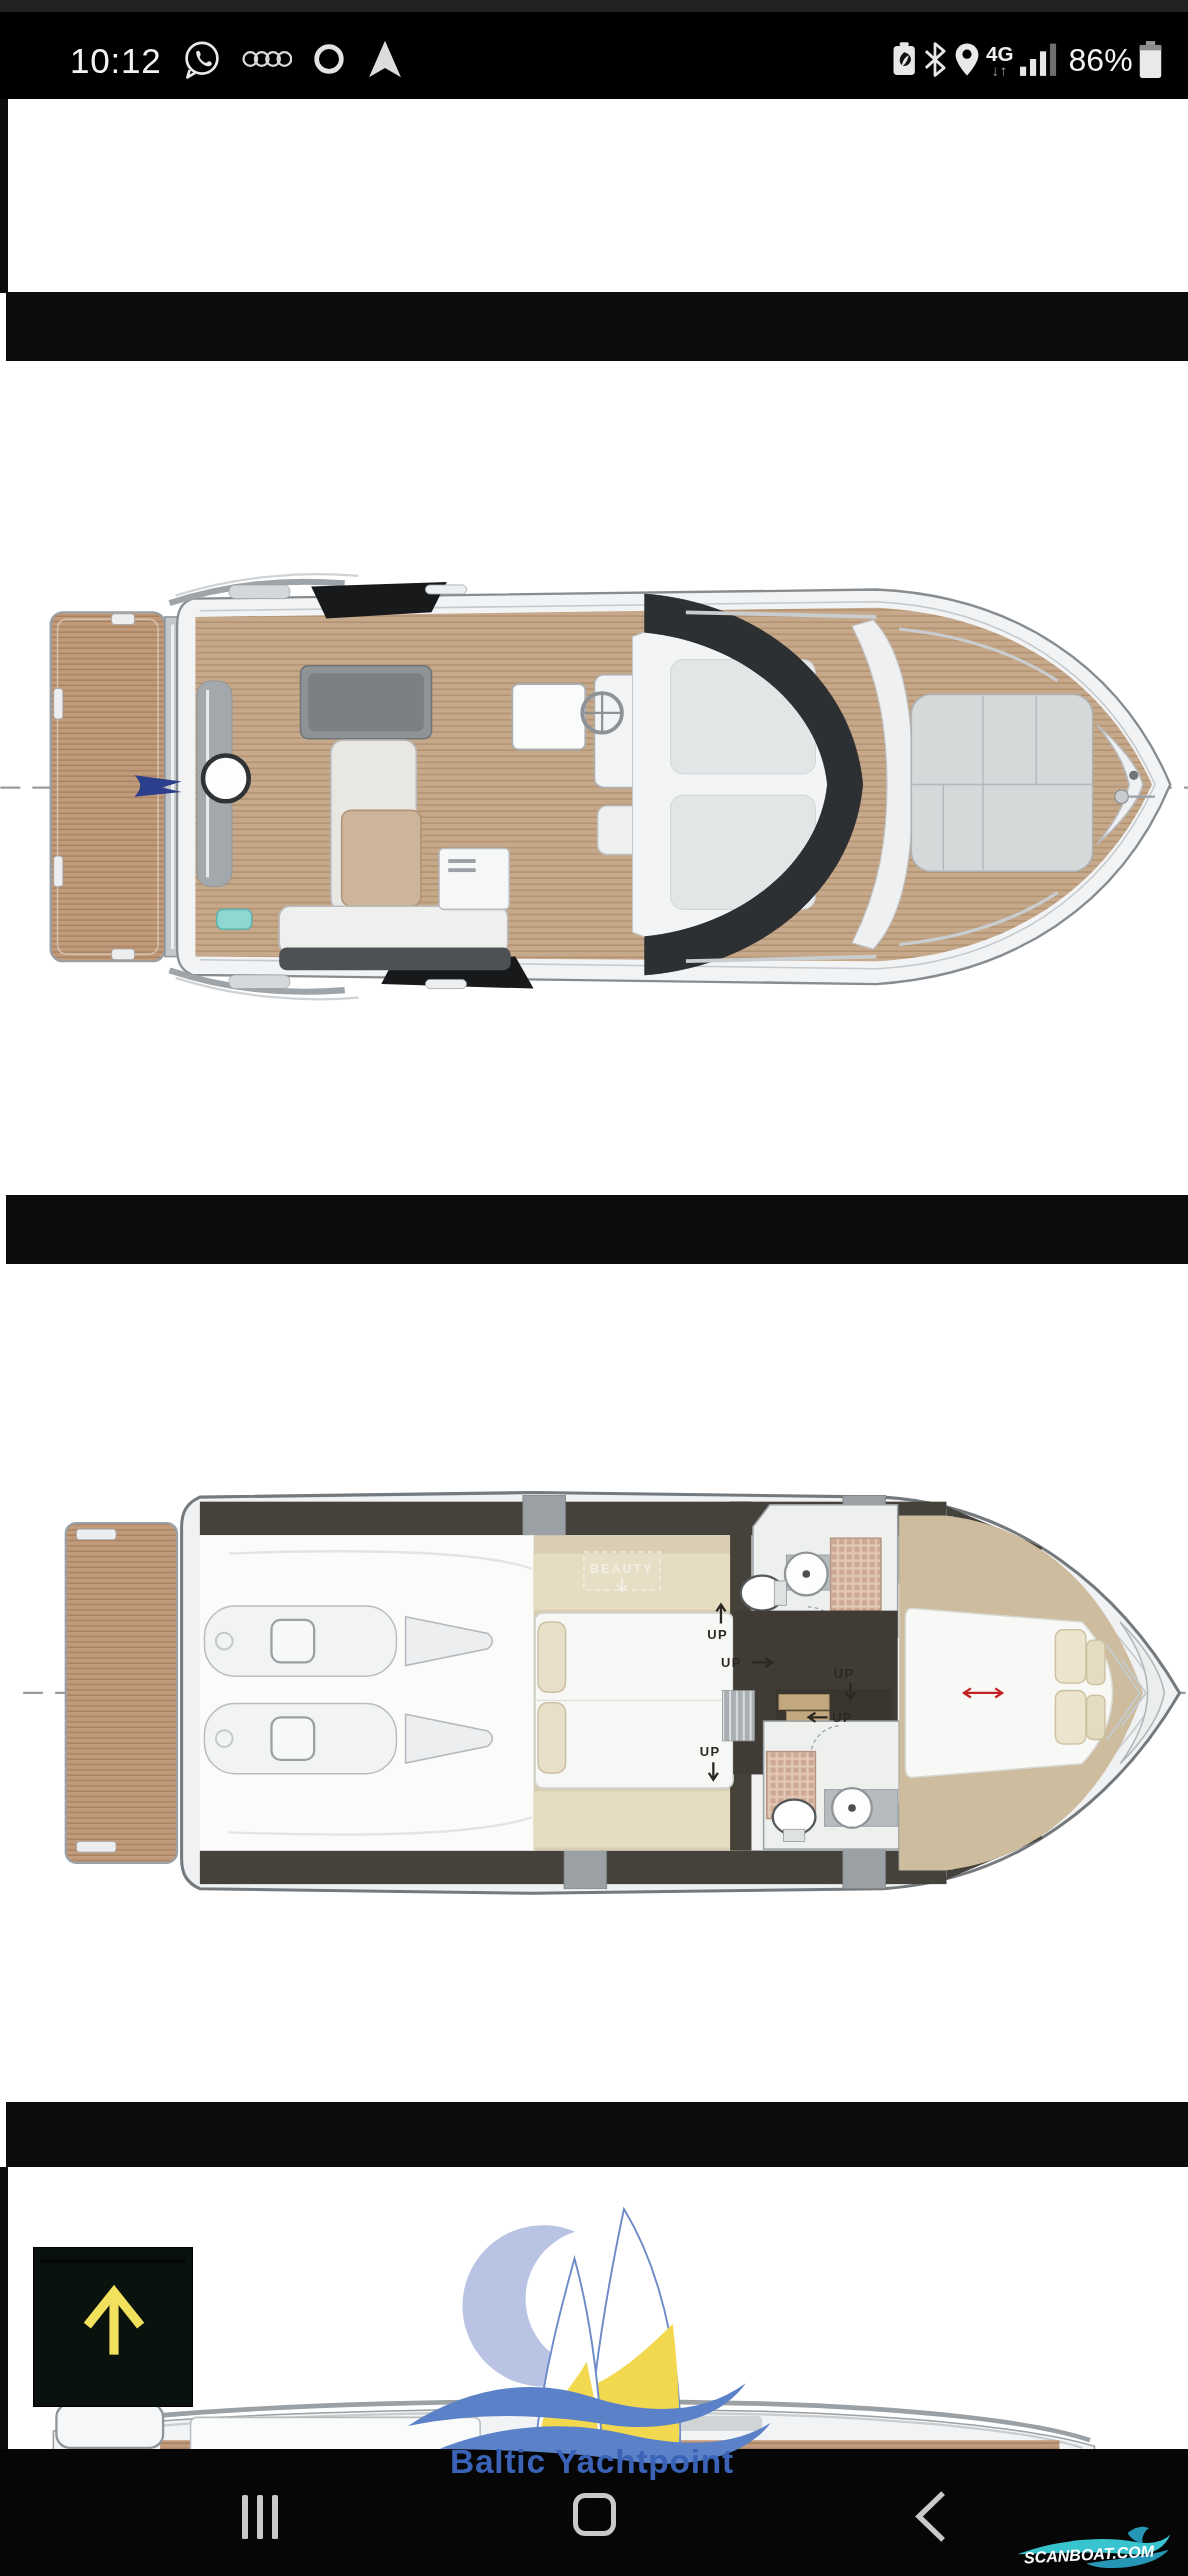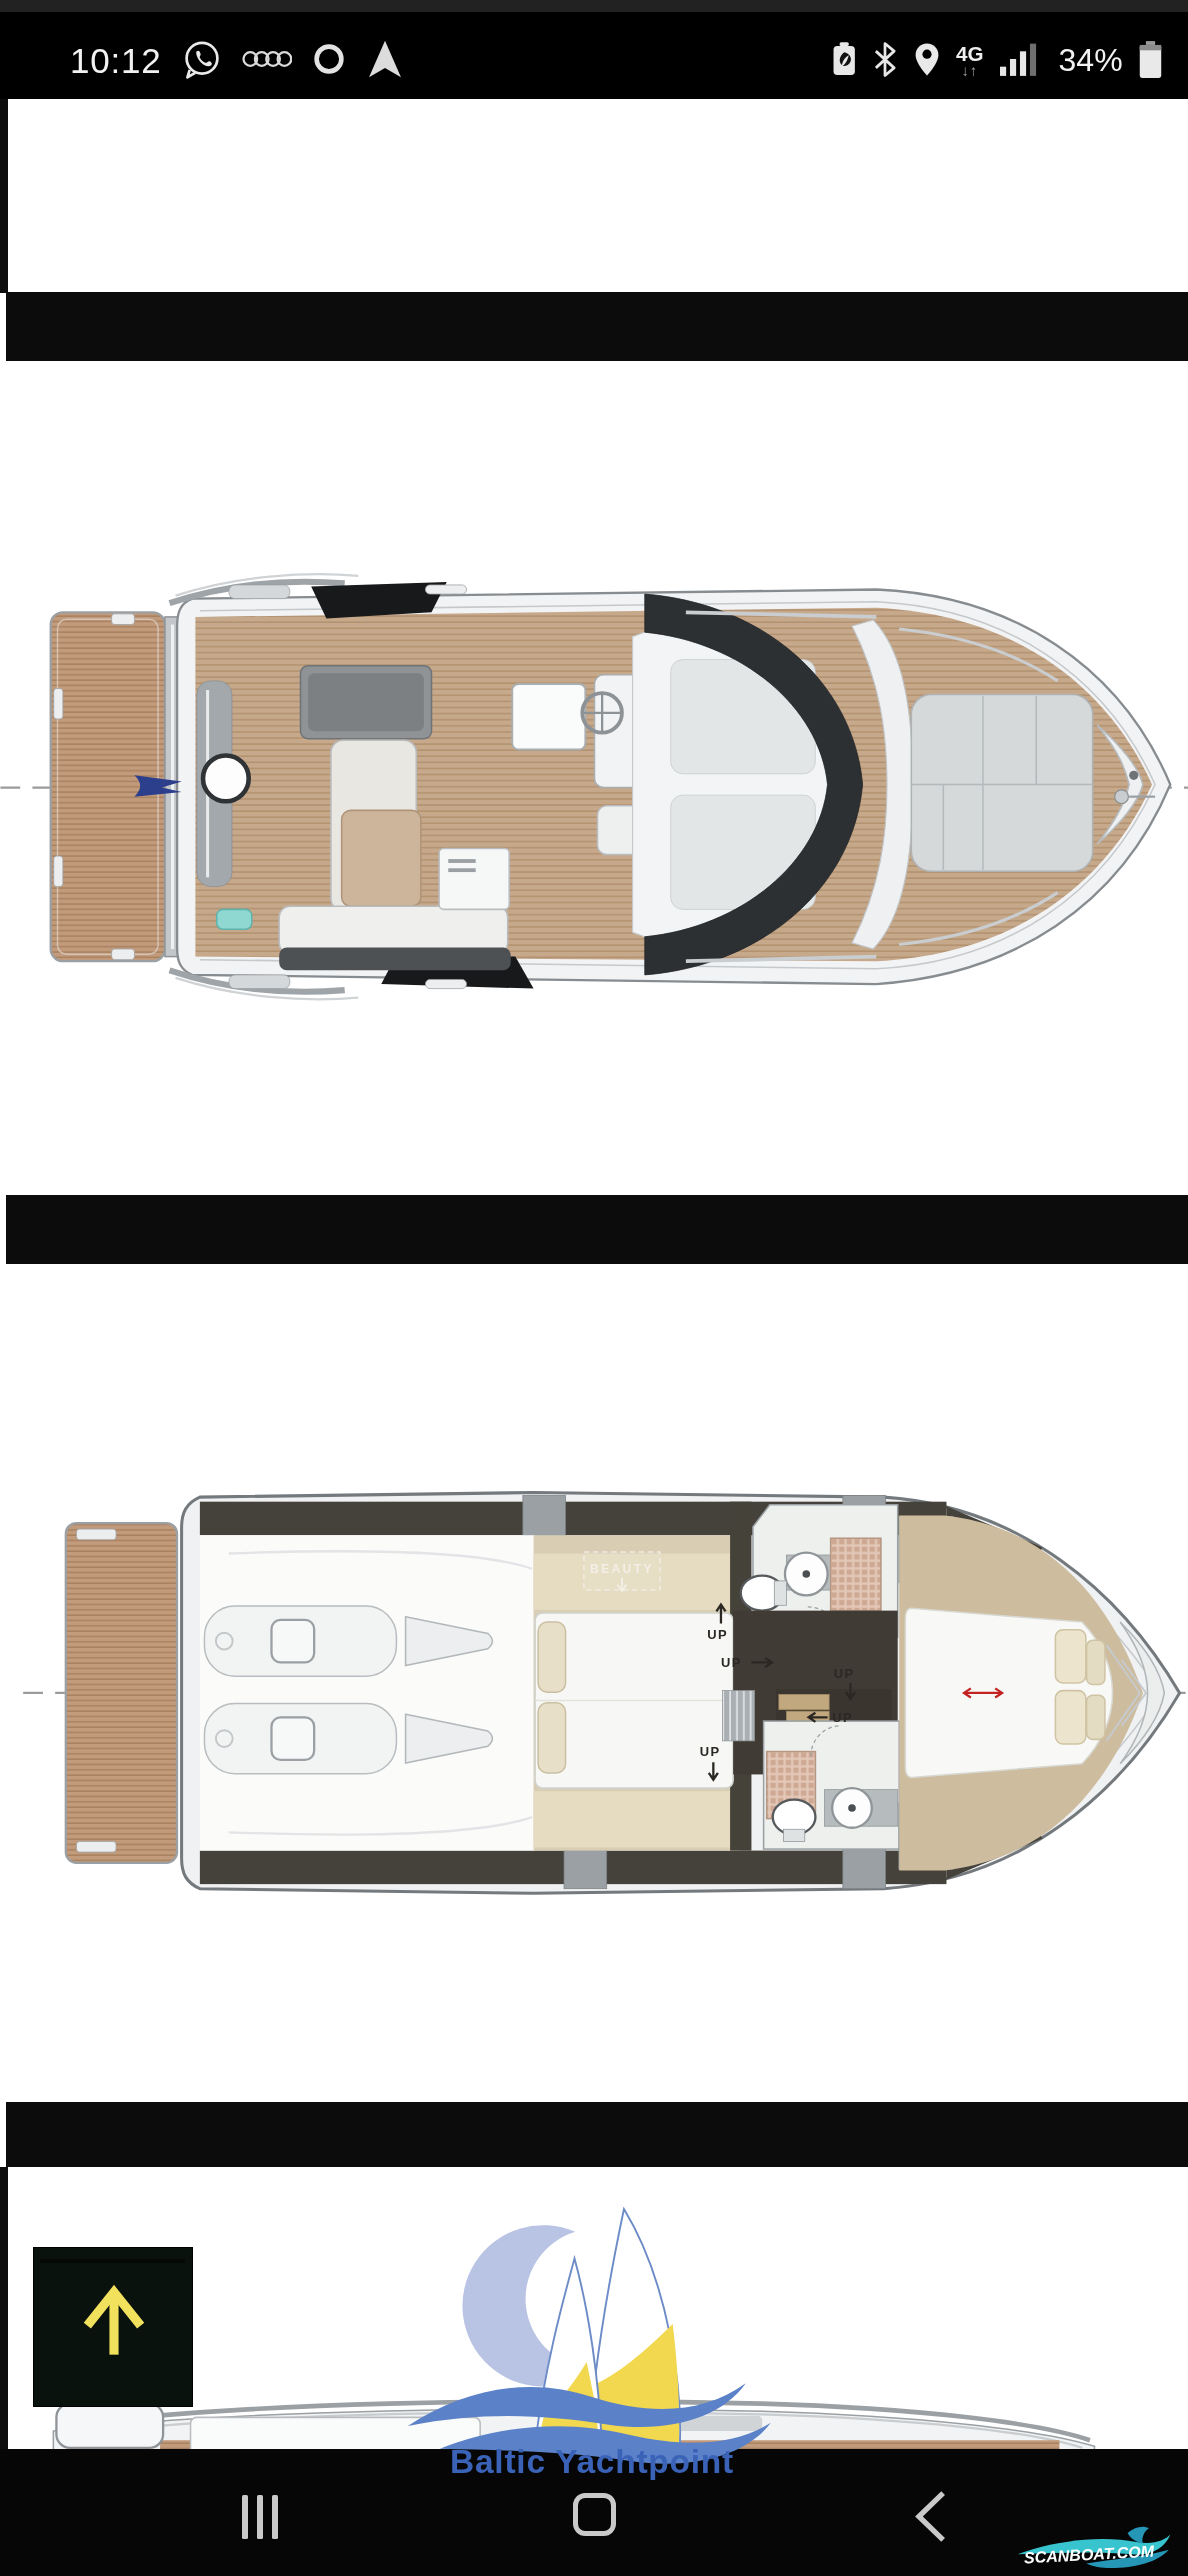--- a/index.html
+++ b/index.html
@@ -3,21 +3,21 @@
 <meta charset="utf-8">
 <style>
   html,body{margin:0;padding:0;background:#222;}
   *{box-sizing:border-box;font-family:"Liberation Sans",sans-serif;}
   .screen{position:relative;width:1189px;height:2576px;background:#fff;overflow:hidden;margin:12px auto;}
   
   .status-bar{position:absolute;left:0;top:0;width:1189px;height:87px;background:#000;
     display:flex;align-items:center;justify-content:space-between;padding:10.7px 27.4px 0 70px;z-index:30;}
   .sb-left,.sb-right{display:flex;align-items:center;gap:20px;}
   .sb-time{color:#f2f2f2;font-size:35px;letter-spacing:0.8px;}
-  .sb-right{gap:16px;}
+  .sb-right{gap:6px;}
   .sb-pct{color:#f2f2f2;font-size:32px;}
   .net-wrap{display:flex;flex-direction:column;align-items:center;line-height:1;}
   .net-4g{color:#efefef;font-size:20.6px;font-weight:bold;}
   .net-arrows{color:#9a9a9a;font-size:15.2px;letter-spacing:0.8px;margin-top:-1.5px;}
   
   .band{position:absolute;left:6.1px;right:0;background:#0c0c0c;}
   .wsec{position:absolute;left:0;right:0;background:#fff;}
   .edge{position:absolute;left:0;top:0;bottom:0;width:7.6px;background:#0d0d0d;}
   
   .navbar{position:absolute;left:0;top:2437px;width:1189px;height:139px;background:#060606;z-index:20;}
@@ -90,21 +90,21 @@
         <span class="net-arrows">↓↑</span>
       </span>
       <span>
         <svg width="43" height="34" viewBox="0 0 56 44">
           <rect x="0" y="32" width="8" height="12" fill="#e7e7e7"></rect>
           <rect x="13" y="22" width="8" height="22" fill="#e7e7e7"></rect>
           <rect x="26" y="12" width="8" height="32" fill="#e7e7e7"></rect>
           <rect x="39" y="2" width="8" height="42" fill="#6f6f6f"></rect>
           </svg>
       </span>
-      <span class="sb-pct">34%</span>
+      <span class="sb-pct">86%</span>
       <span>
         <svg width="23" height="37" viewBox="0 0 30 48">
             <rect x="9" y="0" width="12" height="5" fill="#9a9a9a"></rect>
         <rect x="1" y="5" width="28" height="43" rx="3" fill="#e9e9e9"></rect>
         <rect x="1" y="5" width="28" height="7" fill="#8b8b8b"></rect>
           </svg>
       </span>
     </div>
   </div>
 

